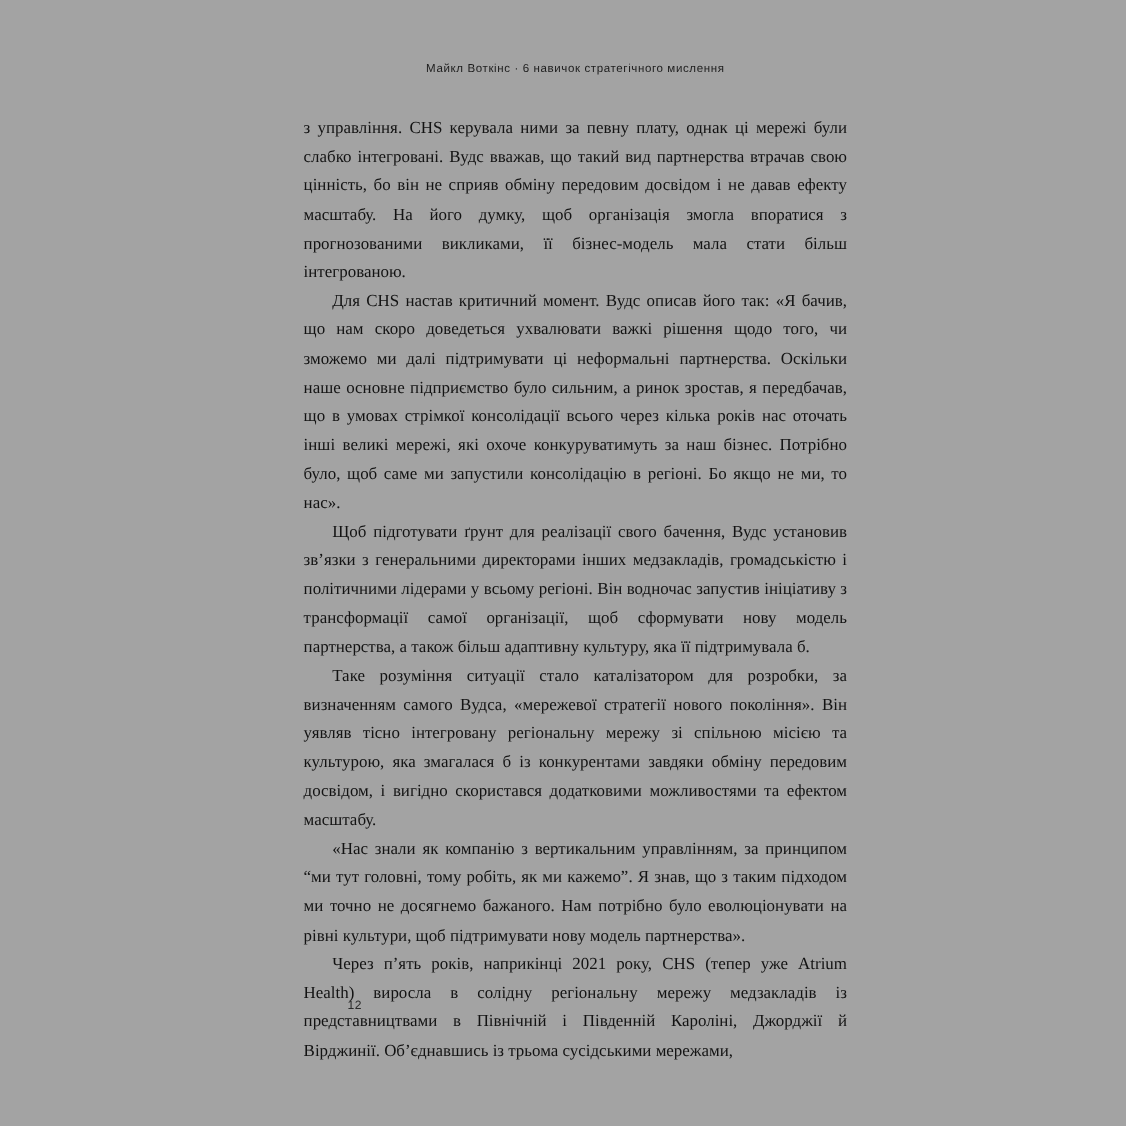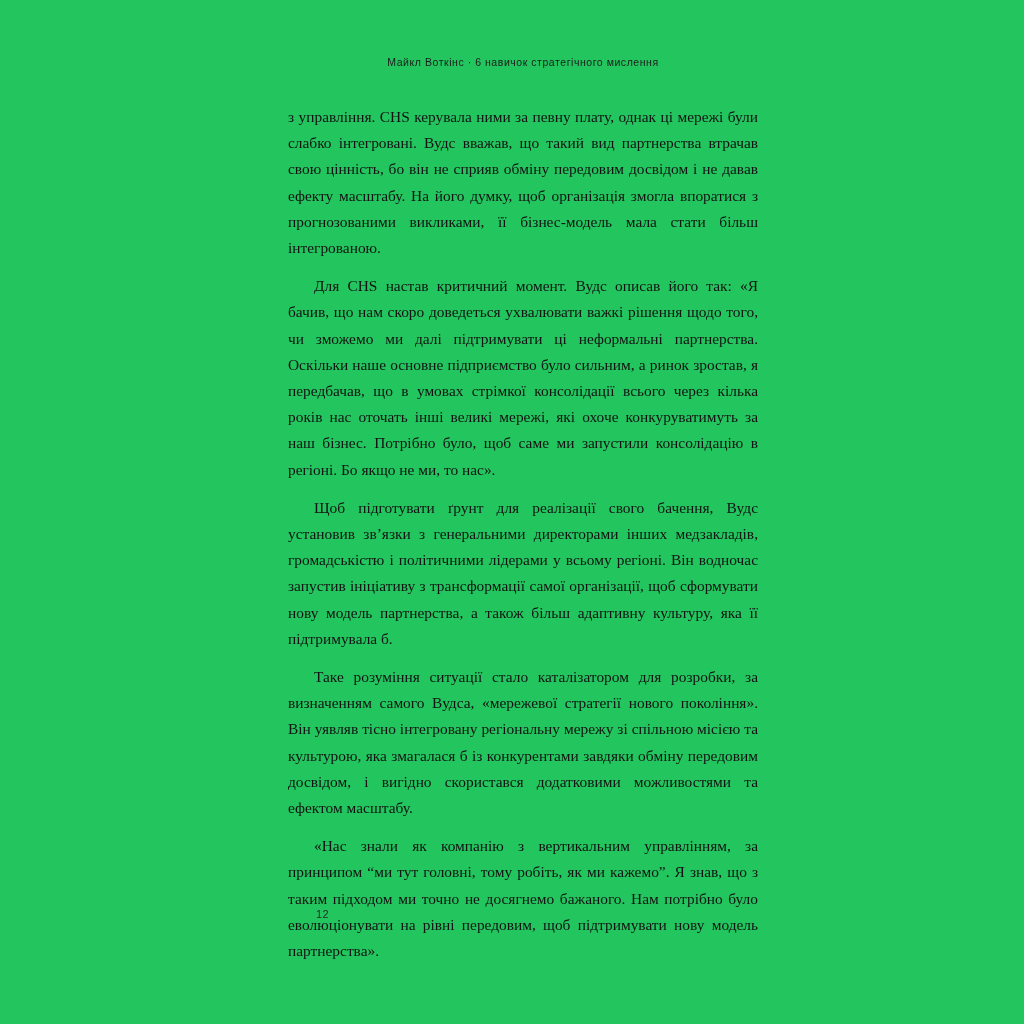--- a/index.html
+++ b/index.html
@@ -11,21 +11,21 @@
     width: 1024px;
     height: 1024px;
     font-family: "Liberation Serif", serif;
     color: #1a1a1a;
     overflow: hidden;
   }
   .page {
     position: relative;
     width: 1024px;
     height: 1024px;
-    background: #22c55e;
+    background: #a3a3a3;
     box-sizing: border-box;
   }
   .page-inner {
     position: absolute;
     left: 276px;
     top: 56px;
     width: 494px;
   }
   .running-head {
     font-family: "Liberation Sans", sans-serif;
@@ -39,21 +39,21 @@
   }
   .body-text {
     font-family: "Liberation Serif", serif;
     font-size: 15.4px;
     line-height: 26.2px;
     text-align: justify;
     color: #131313;
     hyphens: manual;
   }
   .body-text p {
-    margin: 12px;
+    margin: 0;
     text-indent: 0;
   }
   .body-text p.indent {
     text-indent: 26px;
   }
   .folio {
     position: absolute;
     left: 276px;
     top: 908px;
     font-family: "Liberation Sans", sans-serif;
@@ -70,20 +70,21 @@
 
   <div class="page-inner">
 
     <div class="running-head">Майкл Воткінс · 6 навичок стратегічного мислення</div>
 
     <div class="body-text">
       <p>з управління. CHS керувала ними за певну плату, однак ці мережі були слабко інтегровані. Вудс вважав, що такий вид партнерства втрачав свою цінність, бо він не сприяв обміну передовим досвідом і не давав ефекту масштабу. На його думку, щоб організація змогла впоратися з прогнозованими викликами, її бізнес-модель мала стати більш інтегрованою.</p>
       <p class="indent">Для CHS настав критичний момент. Вудс описав його так: «Я бачив, що нам скоро доведеться ухвалювати важкі рішення щодо того, чи зможемо ми далі підтримувати ці неформальні партнерства. Оскільки наше основне підприємство було сильним, а ринок зростав, я передбачав, що в умовах стрімкої консолідації всього через кілька років нас оточать інші великі мережі, які охоче конкуруватимуть за наш бізнес. Потрібно було, щоб саме ми запустили консолідацію в регіоні. Бо якщо не ми, то нас».</p>
       <p class="indent">Щоб підготувати ґрунт для реалізації свого бачення, Вудс установив зв’язки з генеральними директорами інших медзакладів, громадськістю і політичними лідерами у всьому регіоні. Він водночас запустив ініціативу з трансформації самої організації, щоб сформувати нову модель партнерства, а також більш адаптивну культуру, яка її підтримувала б.</p>
       <p class="indent">Таке розуміння ситуації стало каталізатором для розробки, за визначенням самого Вудса, «мережевої стратегії нового покоління». Він уявляв тісно інтегровану регіональну мережу зі спільною місією та культурою, яка змагалася б із конкурентами завдяки обміну передовим досвідом, і вигідно скористався додатковими можливостями та ефектом масштабу.</p>
-      <p class="indent">«Нас знали як компанію з вертикальним управлінням, за принципом “ми тут головні, тому робіть, як ми кажемо”. Я знав, що з таким підходом ми точно не досягнемо бажаного. Нам потрібно було еволюціонувати на рівні передовим, щоб підтримувати нову модель партнерства».</p>
+      <p class="indent">«Нас знали як компанію з вертикальним управлінням, за принципом “ми тут головні, тому робіть, як ми кажемо”. Я знав, що з таким підходом ми точно не досягнемо бажаного. Нам потрібно було еволюціонувати на рівні культури, щоб підтримувати нову модель партнерства».</p>
+      <p class="indent">Через п’ять років, наприкінці 2021 року, CHS (тепер уже Atrium Health) виросла в солідну регіональну мережу медзакладів із представництвами в Північній і Південній Кароліні, Джорджії й Вірджинії. Об’єднавшись із трьома сусідськими мережами,</p>
     </div>
 
   </div>
 
   <div class="folio">12</div>
 
 </div>
 
 </body></html>

